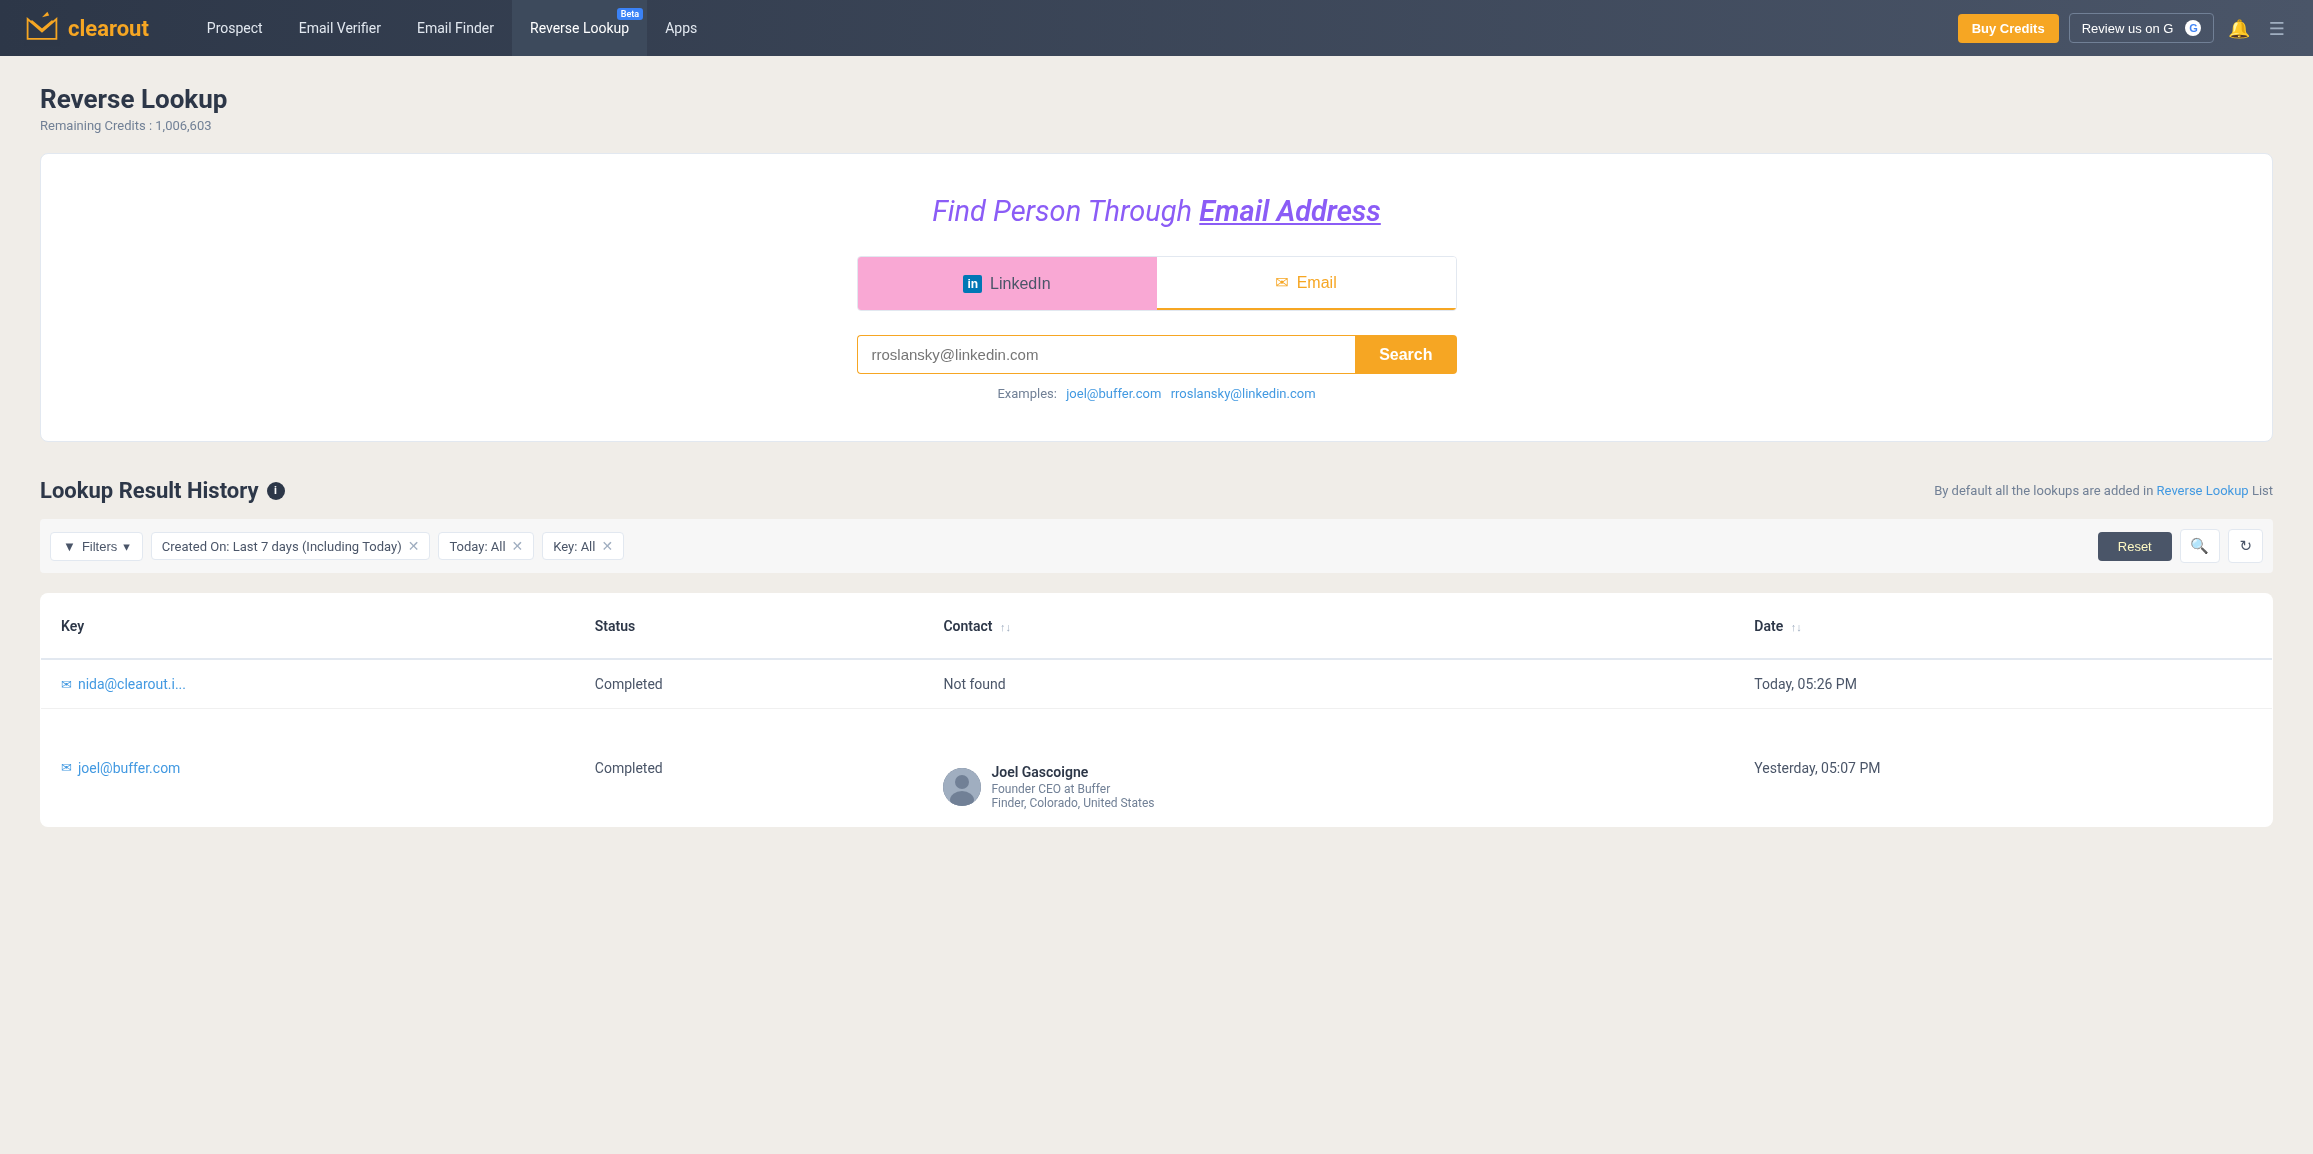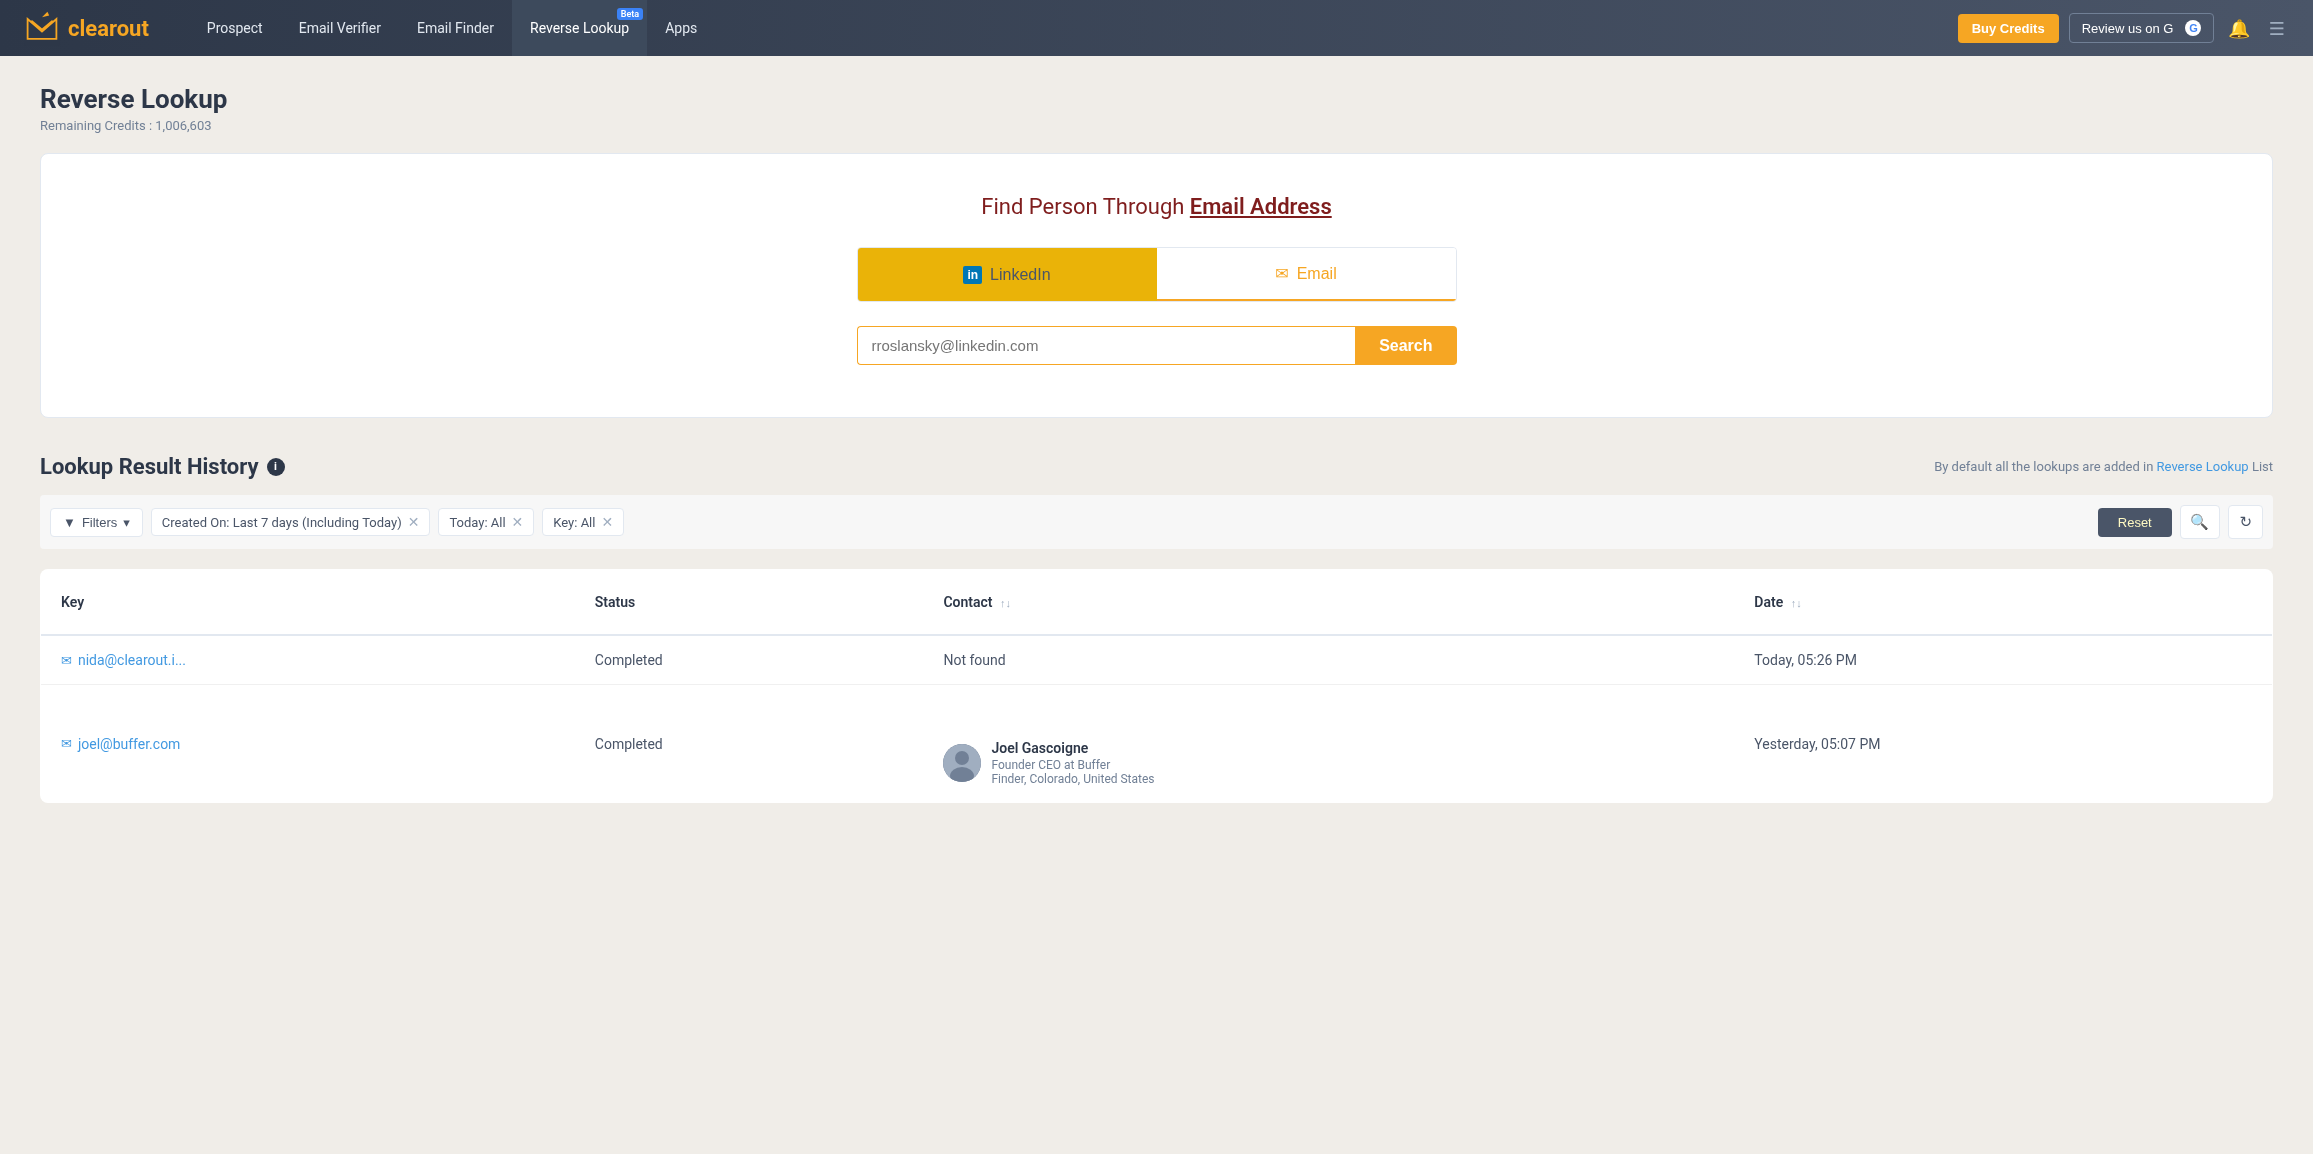--- a/index.html
+++ b/index.html
@@ -116,24 +116,25 @@
     
     .search-card {
       background: white;
       border-radius: 8px;
       padding: 40px 20px;
       margin-top: 20px;
       text-align: center;
       border: 1px solid #e2e8f0;
     }
     .search-heading {
-      font-size: 22px;
-      color: #7f1d1d;
+      font-size: 29px;
+      color: #8b5cf6;
       margin-bottom: 28px;
       font-weight: 400;
+      font-style: italic;
     }
     .search-heading u { font-weight: 600; }
 
     
     .lookup-tabs {
       display: flex;
       width: 600px;
       margin: 0 auto 24px;
       border: 1px solid #e2e8f0;
       border-radius: 4px;
@@ -153,21 +154,21 @@
       color: #4a5568;
       border: none;
       transition: all 0.2s;
     }
     .lookup-tab.active {
       background: white;
       color: #f6a623;
       border-bottom: 2px solid #f6a623;
     }
     .lookup-tab:not(.active) {
-      background: #eab308;
+      background: #f9a8d4;
       color: #4a5568;
     }
 
     
     .search-input-row {
       display: flex;
       width: 600px;
       margin: 0 auto 12px;
       gap: 0;
     }
@@ -430,20 +431,25 @@
         <span style="color:#f6a623;">✉</span>
         <span>Email</span>
       </button>
     </div>
 
     <div class="search-input-row">
       <input class="search-email-input" type="text" placeholder="rroslansky@linkedin.com" style="">
       <button class="search-btn">Search</button>
     </div>
 
+    <p class="search-examples">
+      <span>Examples:</span>
+      <a href="#">joel@buffer.com</a>
+      <a href="#">rroslansky@linkedin.com</a>
+    </p>
   </div>
 
   <div class="history-section">
     <div class="history-header">
       <div class="history-title">
         <span>Lookup Result History</span>
         <span class="info-icon">i</span>
       </div>
       <div class="history-note">
         <span>By default all the lookups are added in </span>

